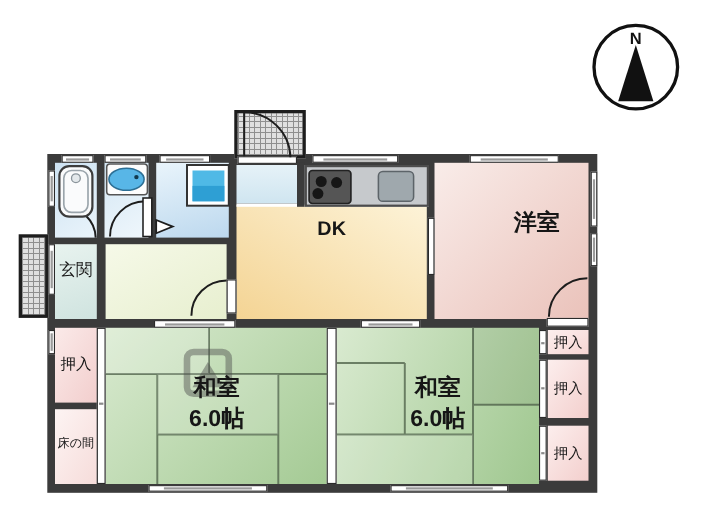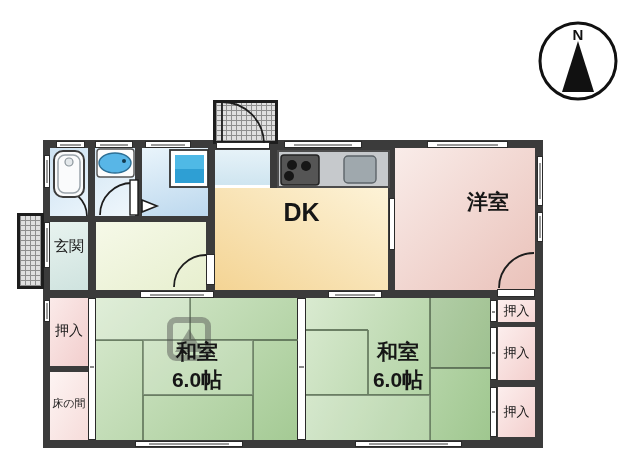--- a/index.html
+++ b/index.html
@@ -151,21 +151,21 @@
 
   <div id="watermark" class="abs" style="left:166px;top:316px;">
     <svg width="46" height="46" viewBox="0 0 46 46">
       <rect x="4" y="4" width="38" height="38" rx="6" fill="none" stroke="#4e4e4e" stroke-width="6"></rect>
       <polygon points="23,13 37,36 9,36" fill="#4e4e4e"></polygon>
     </svg>
   </div>
 
   <div class="abs lbl" style="left:50px;top:238px;width:38px;font-size:15px;">玄関</div>
   <div class="abs roomlbl" style="left:215px;top:198px;width:173px;">
-    <span class="l1" style="font-size:25px;text-align:center;">DK</span>
+    <span class="l1" style="font-size:18px;text-align:center;">DK</span>
   </div>
   <div class="abs roomlbl" style="left:418px;top:188px;width:140px;">
     <span class="l1" style="font-size:21px;">洋室</span>
   </div>
   <div class="abs roomlbl" style="left:96px;top:338px;width:202px;">
     <span class="l1" style="font-size:21px;">和室</span>
     <span class="l2" style="font-size:21px;">6.0帖</span>
   </div>
   <div class="abs roomlbl" style="left:306px;top:338px;width:184px;">
     <span class="l1" style="font-size:21px;">和室</span>

